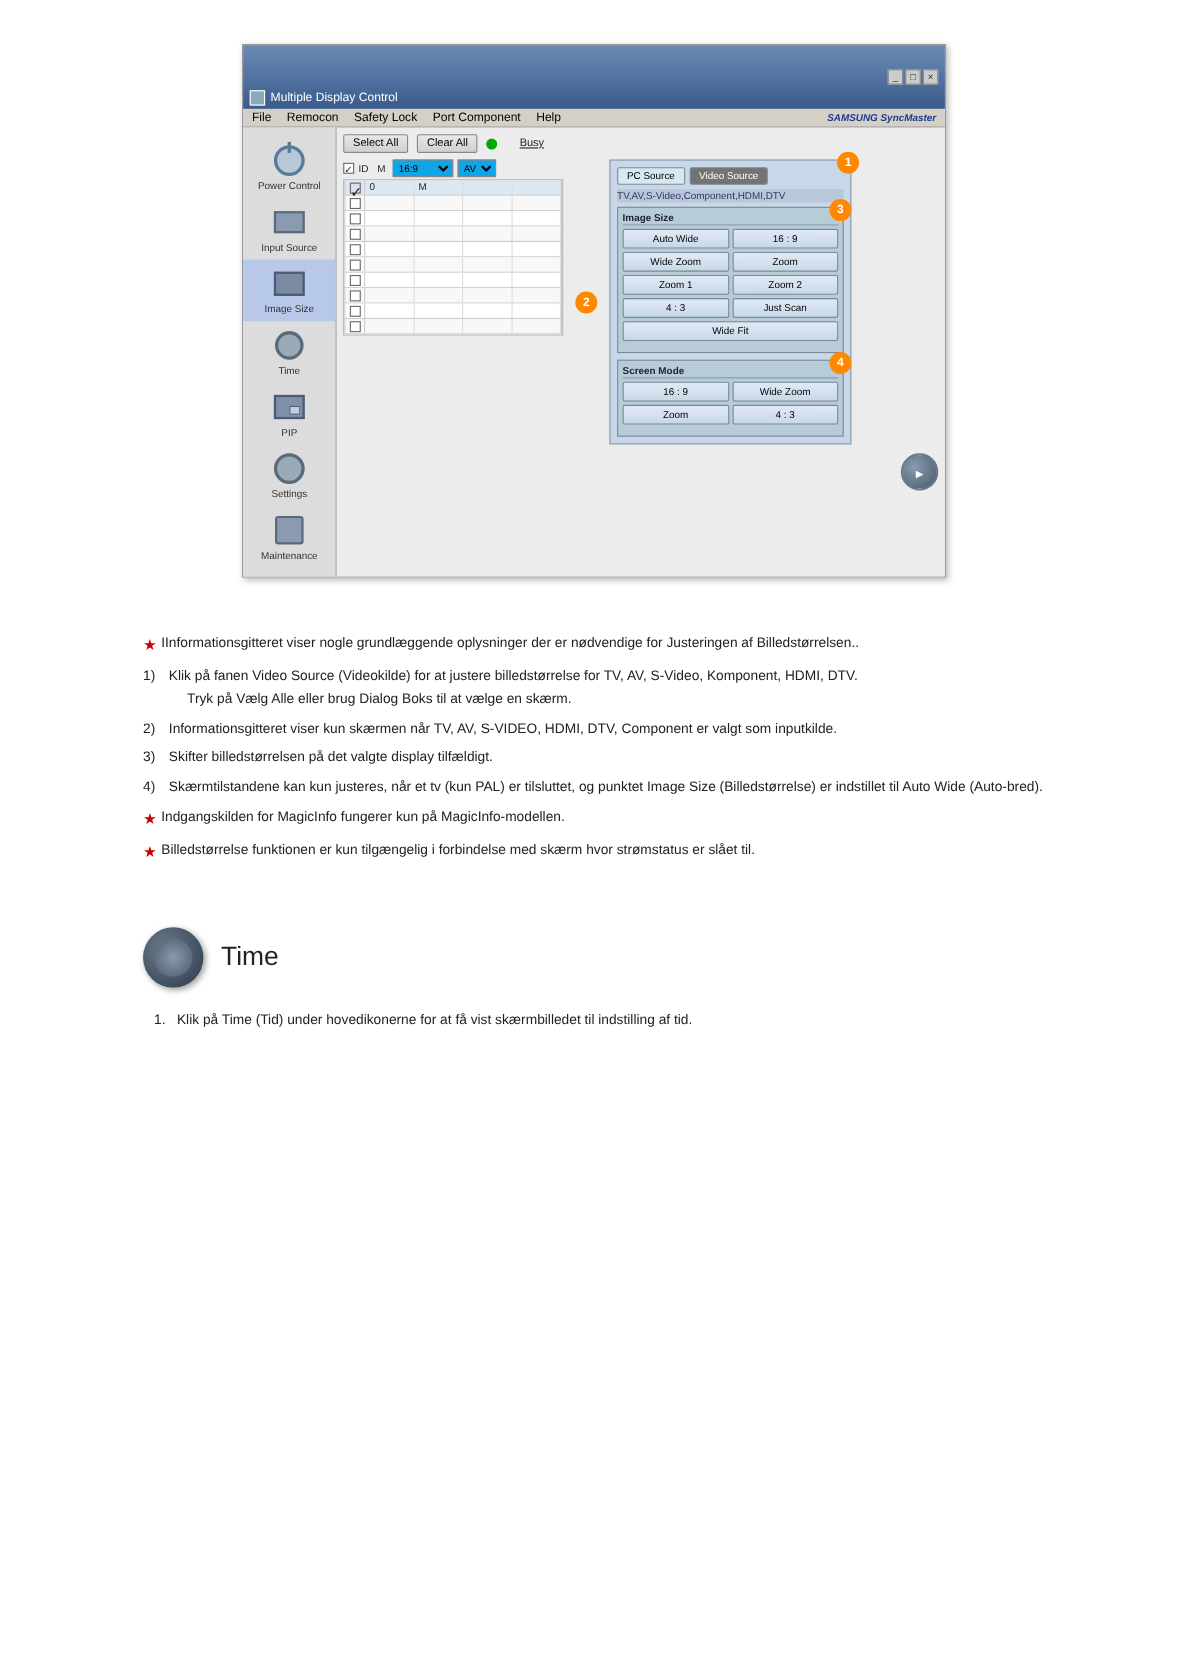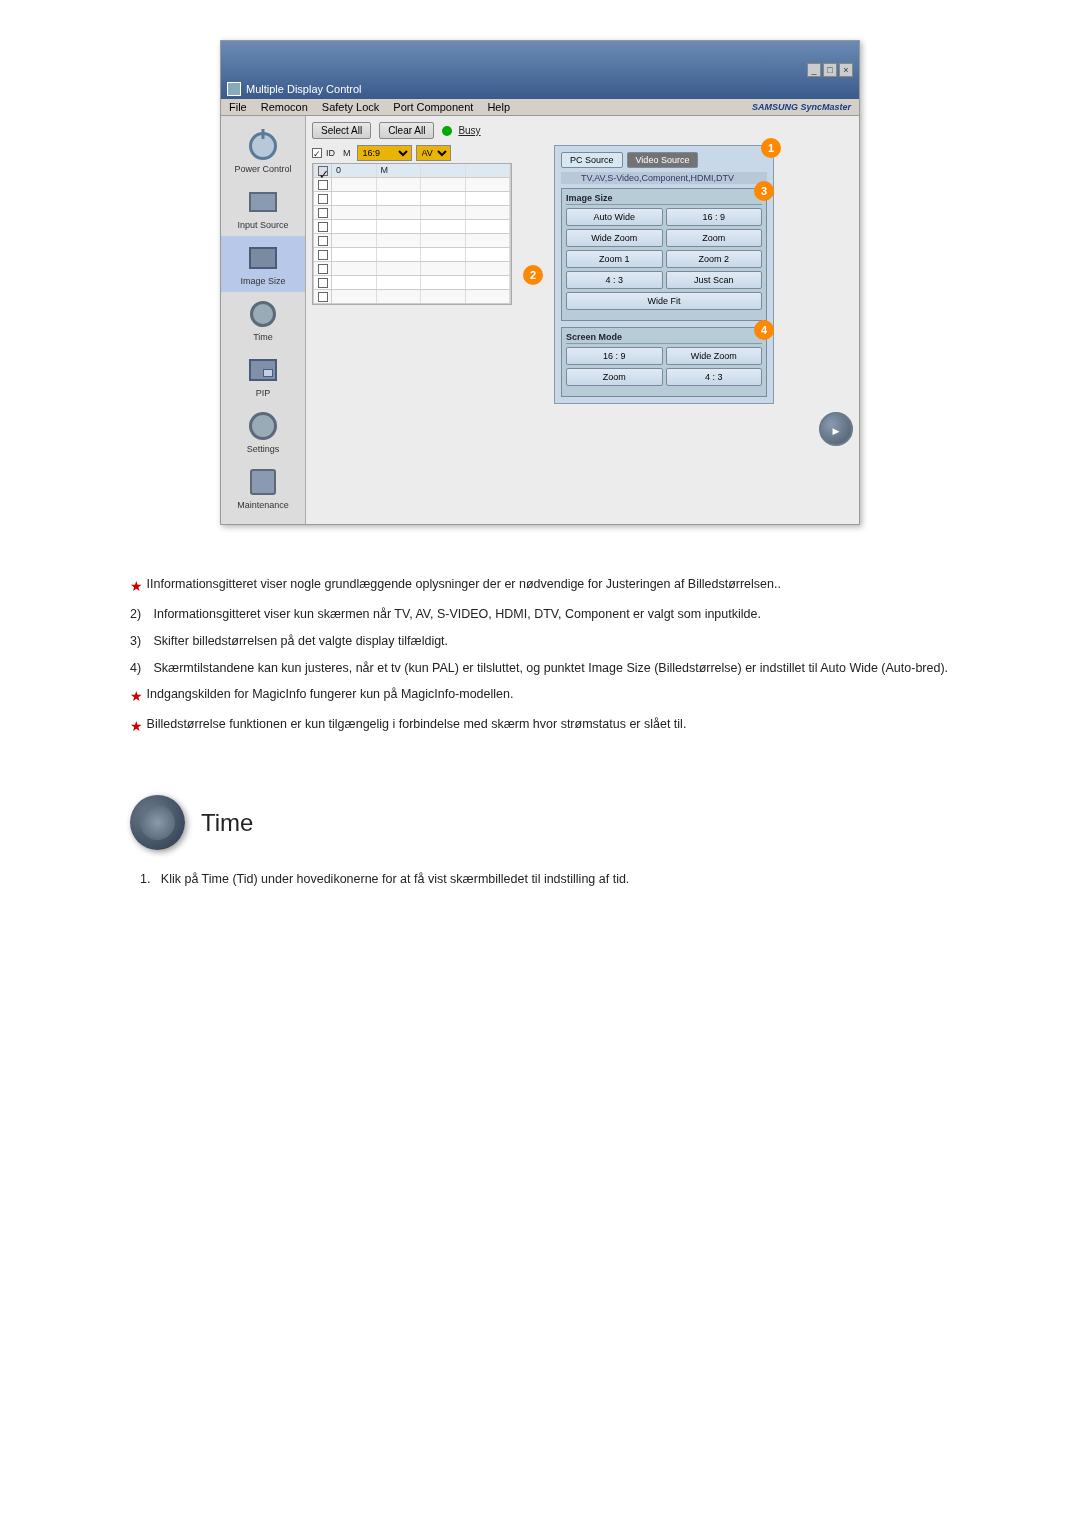--- a/index.html
+++ b/index.html
@@ -204,21 +204,21 @@
       border: 1px solid #888;
       background: linear-gradient(to bottom, #e8e8e8, #d0d0d0);
       cursor: pointer;
       border-radius: 2px;
     }
     .sw-btn-select { color: #000; }
     .sw-btn-clear { color: #000; }
     .busy-indicator {
       display: flex;
       align-items: center;
-      gap: 6px;
+      gap: 20px;
       font-size: 10px;
       text-decoration: underline;
     }
     .busy-dot {
       width: 10px; height: 10px;
       border-radius: 50%;
       background: #00aa00;
     }
 
     
@@ -283,21 +283,21 @@
     .sw-source-tab.active {
       background: #737373;
       color: white;
     }
 
     .sw-source-label {
       font-size: 9px;
       color: #336;
       margin-bottom: 4px;
       background: #b8c8d8;
-      padding: 1px 20px;
+      padding: 1px 0;
     }
 
     .sw-section-title {
       font-size: 9px;
       font-weight: bold;
       color: #223;
       margin-bottom: 3px;
       border-bottom: 1px solid #8899aa;
       padding-bottom: 1px;
     }
@@ -335,21 +335,21 @@
       justify-content: center;
     }
 
     .sw-right-relative {
       position: relative;
     }
     .sw-select {
       font-size: 9px;
       padding: 1px;
       border: 1px solid #888;
-      background: #eab308;
+      background: #0ea5e9;
     }
 
     
     .help-section {
       padding: 20px 30px;
       max-width: 880px;
       margin: 0 auto;
     }
 
     .help-item {
@@ -682,20 +682,27 @@
     </div>
   </div>
 
   <div class="help-section">
 
     <div class="help-item star">
       <span class="star-icon">★</span>
       <span>IInformationsgitteret viser nogle grundlæggende oplysninger der er nødvendige for Justeringen af Billedstørrelsen..</span>
     </div>
 
+    <div class="help-item numbered">
+      <span class="num">1)</span>
+      <span>Klik på fanen Video Source (Videokilde) for at justere billedstørrelse for TV, AV, S-Video, Komponent, HDMI, DTV.</span>
+      <div class="help-sub">
+        <span>Tryk på Vælg Alle eller brug Dialog Boks til at vælge en skærm.</span>
+      </div>
+    </div>
 
     <div class="help-item numbered">
       <span class="num">2)</span>
       <span>Informationsgitteret viser kun skærmen når TV, AV, S-VIDEO, HDMI, DTV, Component er valgt som inputkilde.</span>
     </div>
 
     <div class="help-item numbered">
       <span class="num">3)</span>
       <span>Skifter billedstørrelsen på det valgte display tilfældigt.</span>
     </div>

